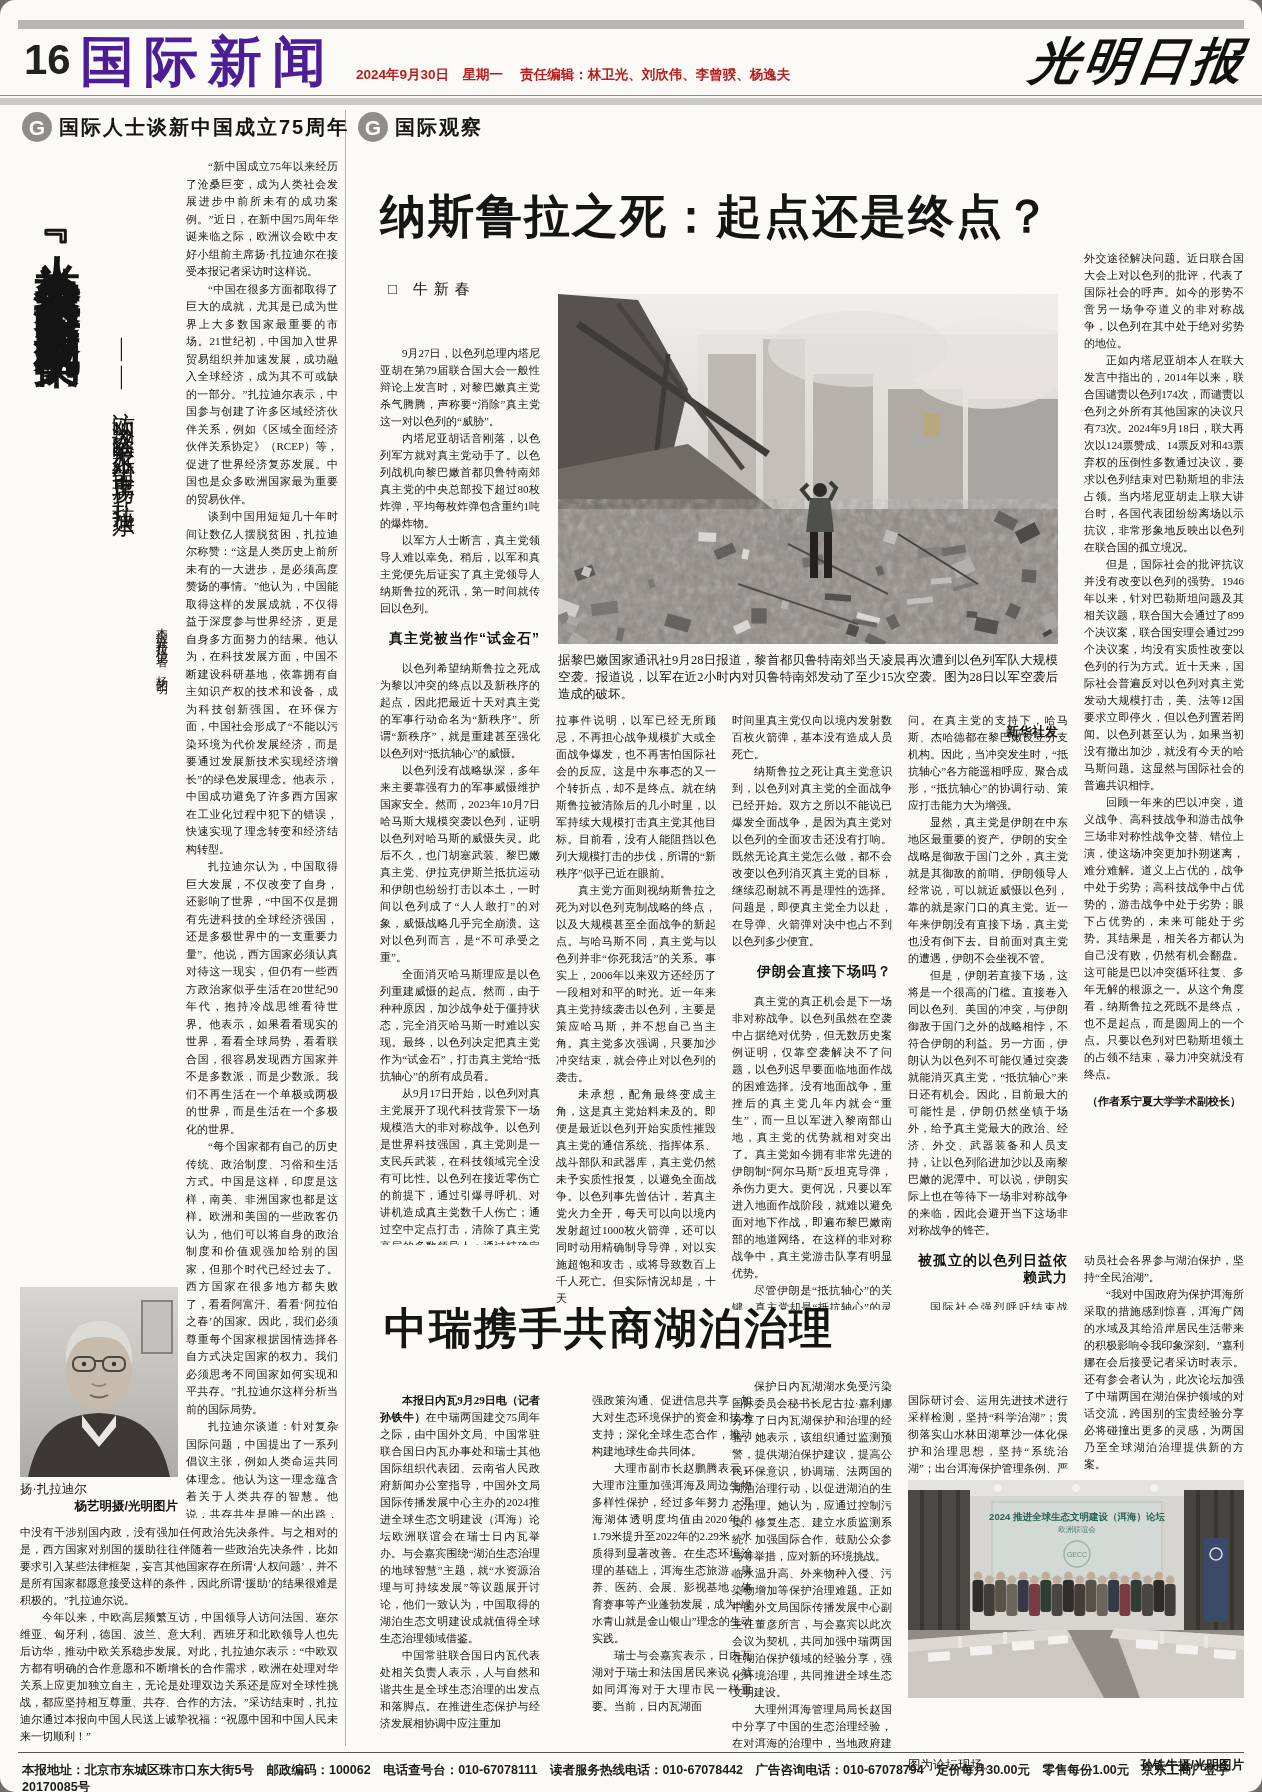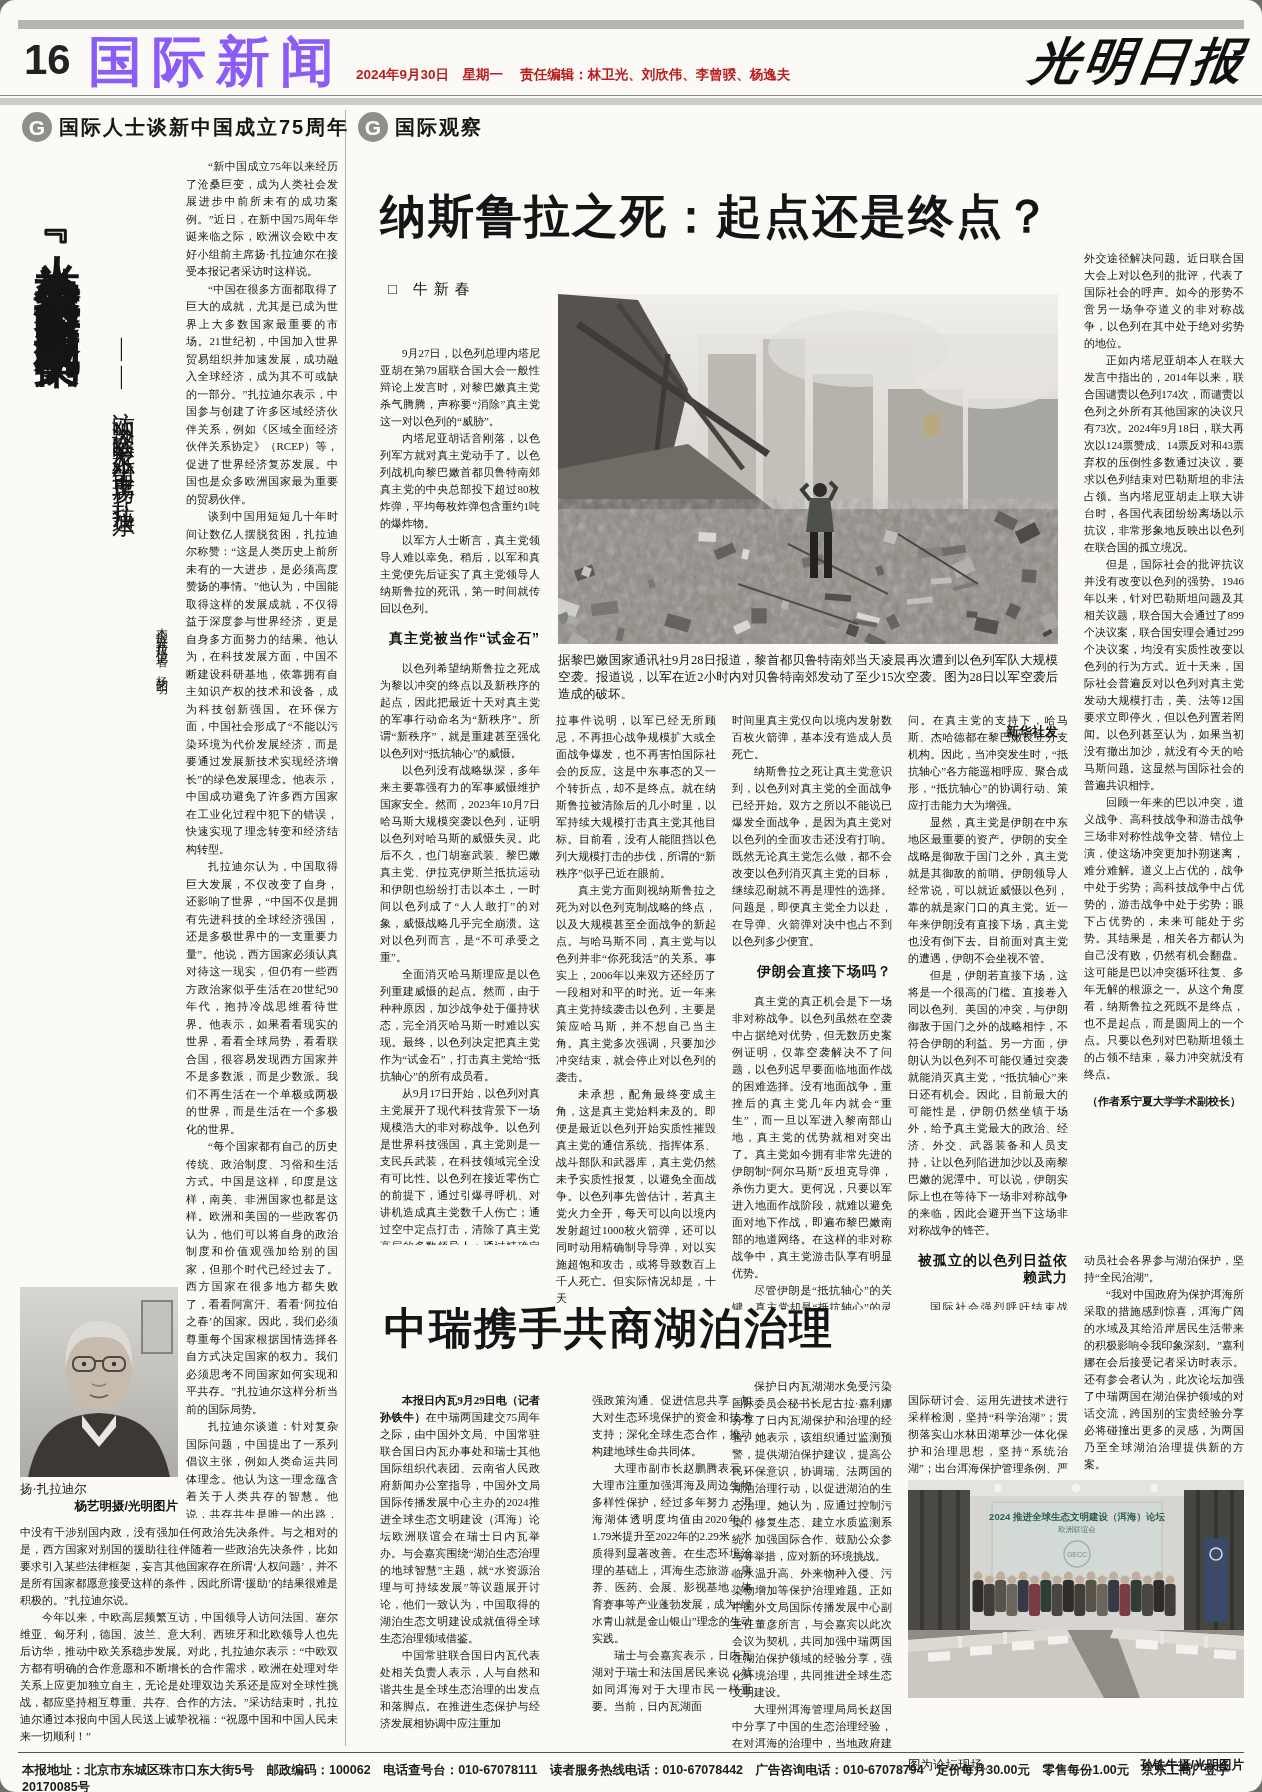--- a/index.html
+++ b/index.html
@@ -2,22 +2,22 @@
 <html><head>
 <meta charset="utf-8">
 <style>
   html,body{margin:0;padding:0;background:#6e6e6e;}
   .page{position:relative;width:1262px;height:1792px;margin:0 auto;background:#fbfaf6;color:#151515;
         font-family:"Liberation Serif",serif;overflow:hidden;border-radius:15px;}
   
   .topband{position:absolute;left:18px;top:20px;width:1226px;height:9px;background:#b7b6b2;}
   .pagenum{position:absolute;left:24px;top:36px;font-family:"Liberation Sans",sans-serif;
            font-size:42px;font-weight:bold;color:#222;}
-  .sectiontitle{position:absolute;left:88px;top:26px;font-family:"Liberation Sans",sans-serif;
-           font-size:54px;font-weight:900;color:#8b5cf6;letter-spacing:10px;}
+  .sectiontitle{position:absolute;left:80px;top:26px;font-family:"Liberation Sans",sans-serif;
+           font-size:54px;font-weight:900;color:#4c1d95;letter-spacing:10px;}
   .dateline{position:absolute;left:356px;top:66px;font-family:"Liberation Sans",sans-serif;
            font-size:13.5px;font-weight:bold;color:#b91c1c;}
   .masthead{position:absolute;right:16px;top:28px;font-size:50px;font-weight:bold;font-style:italic;
            transform:skewX(-8deg);letter-spacing:4px;color:#111;}
   .hrule1{position:absolute;left:0;top:95px;width:1262px;height:1px;background:#8a8a86;}
   .hrule2{position:absolute;left:0;top:98px;width:1262px;height:7px;background:#cccbc6;}
   .vdiv{position:absolute;left:345px;top:110px;width:1px;height:1636px;background:#b4b3ae;}
   
   .kicker{position:absolute;display:flex;align-items:center;gap:7px;}
   .gbadge{width:30px;height:30px;border-radius:50%;background:#8f8e8a;color:#fff;display:flex;

